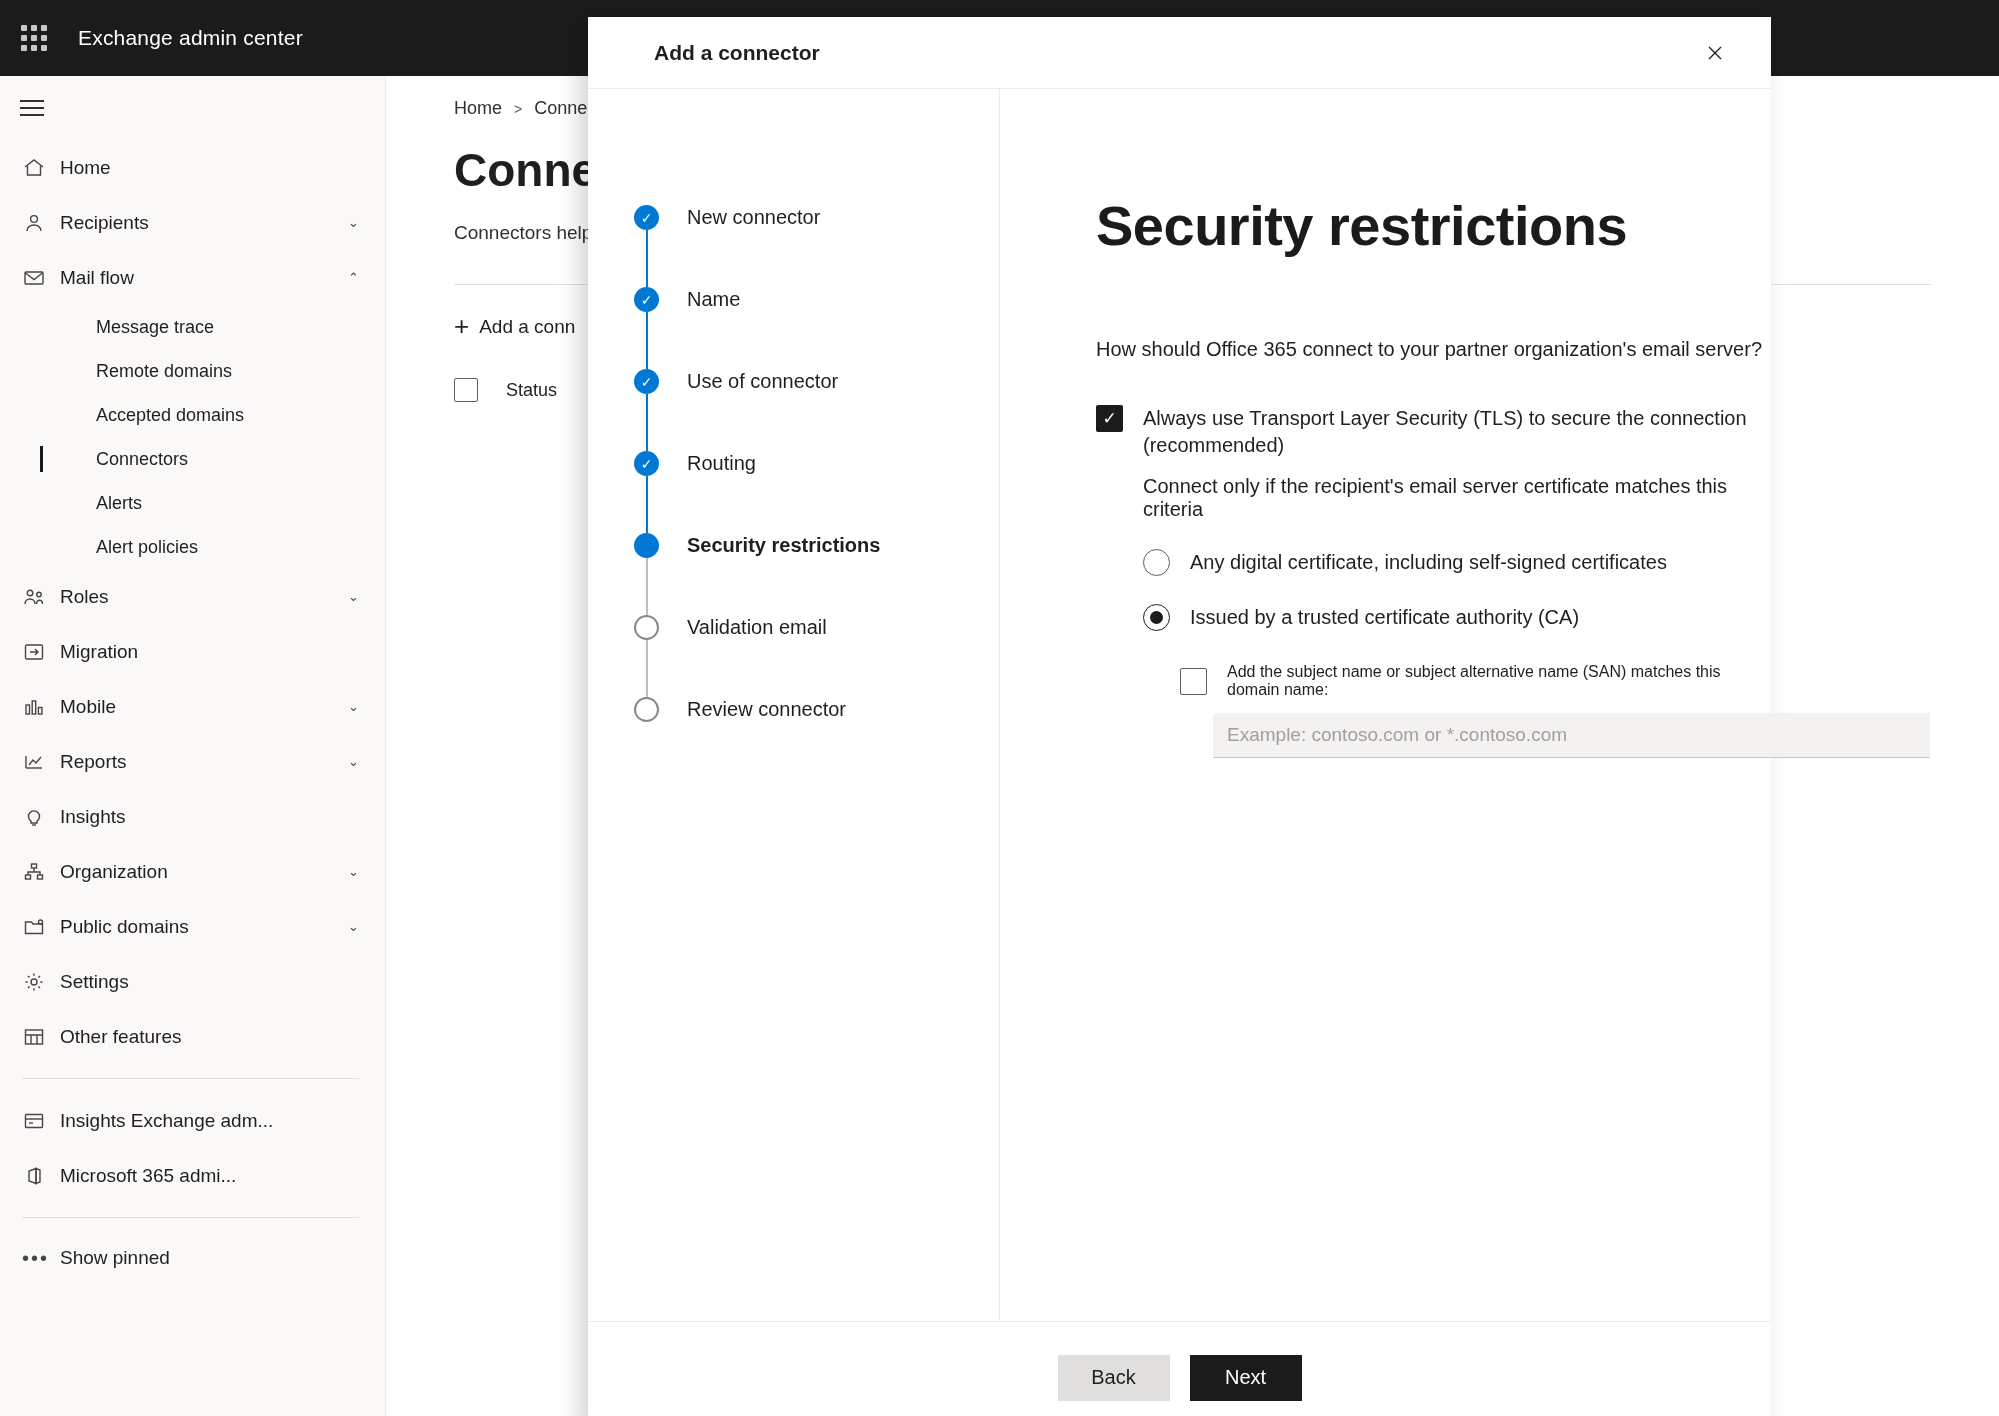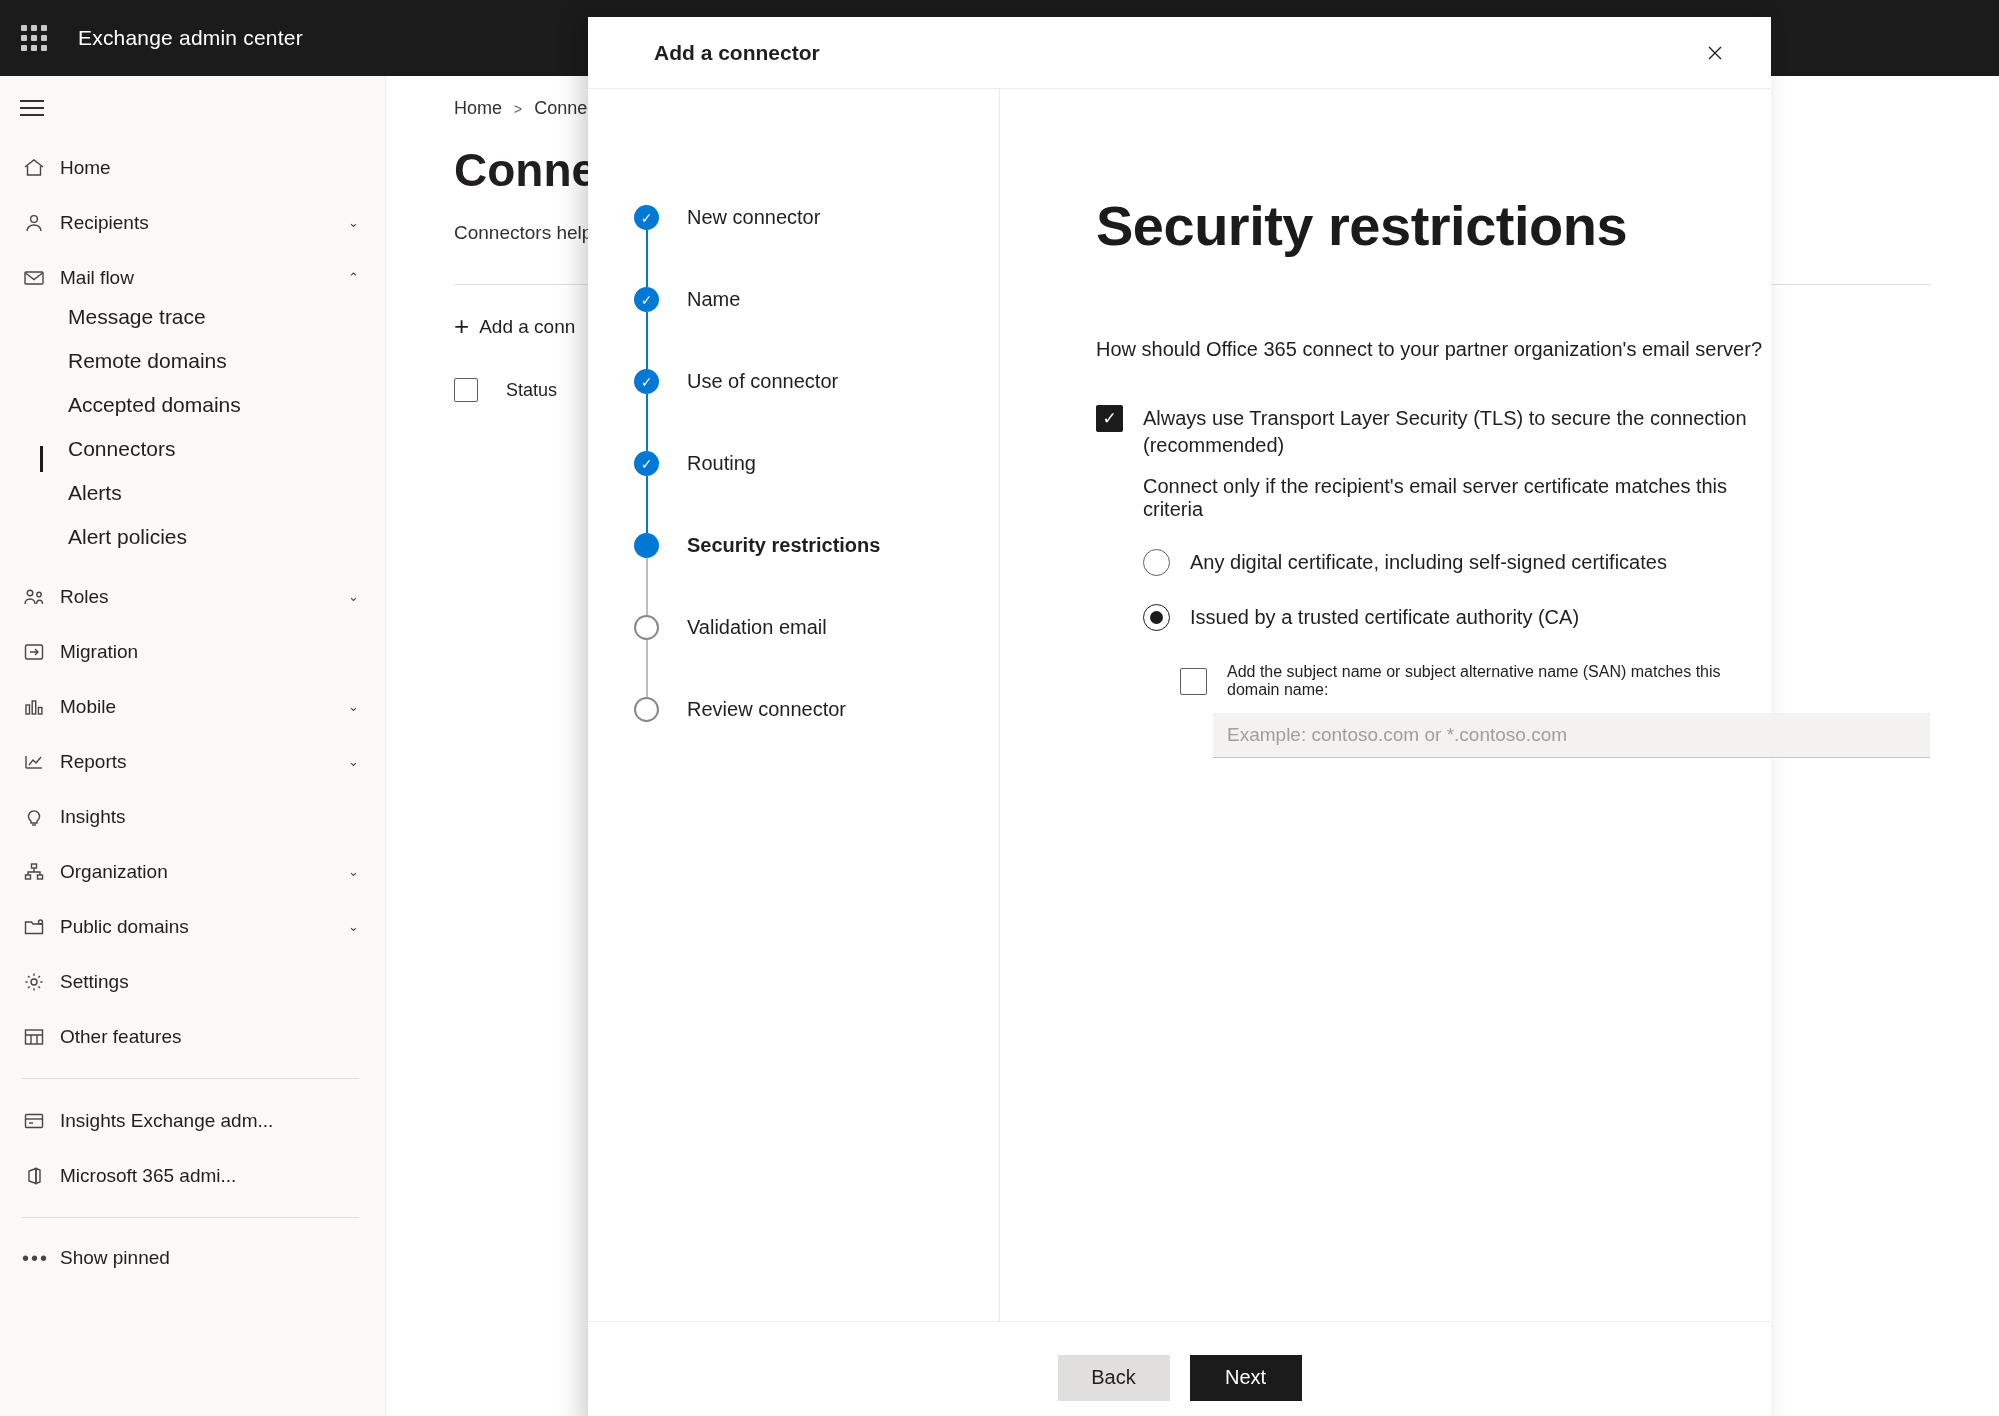--- a/index.html
+++ b/index.html
@@ -74,24 +74,24 @@
     display: flex; align-items: center; justify-content: flex-start;
     color: #484644;
   }
   .nav-item .chev {
     margin-left: auto; margin-right: 26px;
     color: #484644;
     font-size: 13px;
     line-height: 1;
   }
   .nav-sub {
-    display: flex; align-items: flex-start;
+    display: flex; align-items: center;
     height: 44px;
-    padding-left: 68px;
-    font-size: 21px;
+    padding-left: 96px;
+    font-size: 18px;
     color: #201f1e;
     cursor: pointer;
     position: relative;
   }
   .nav-sub.selected::before {
     content: "";
     position: absolute; left: 40px; top: 9px;
     width: 3px; height: 26px; background: #1b1b1b;
   }
   .nav-sep {

